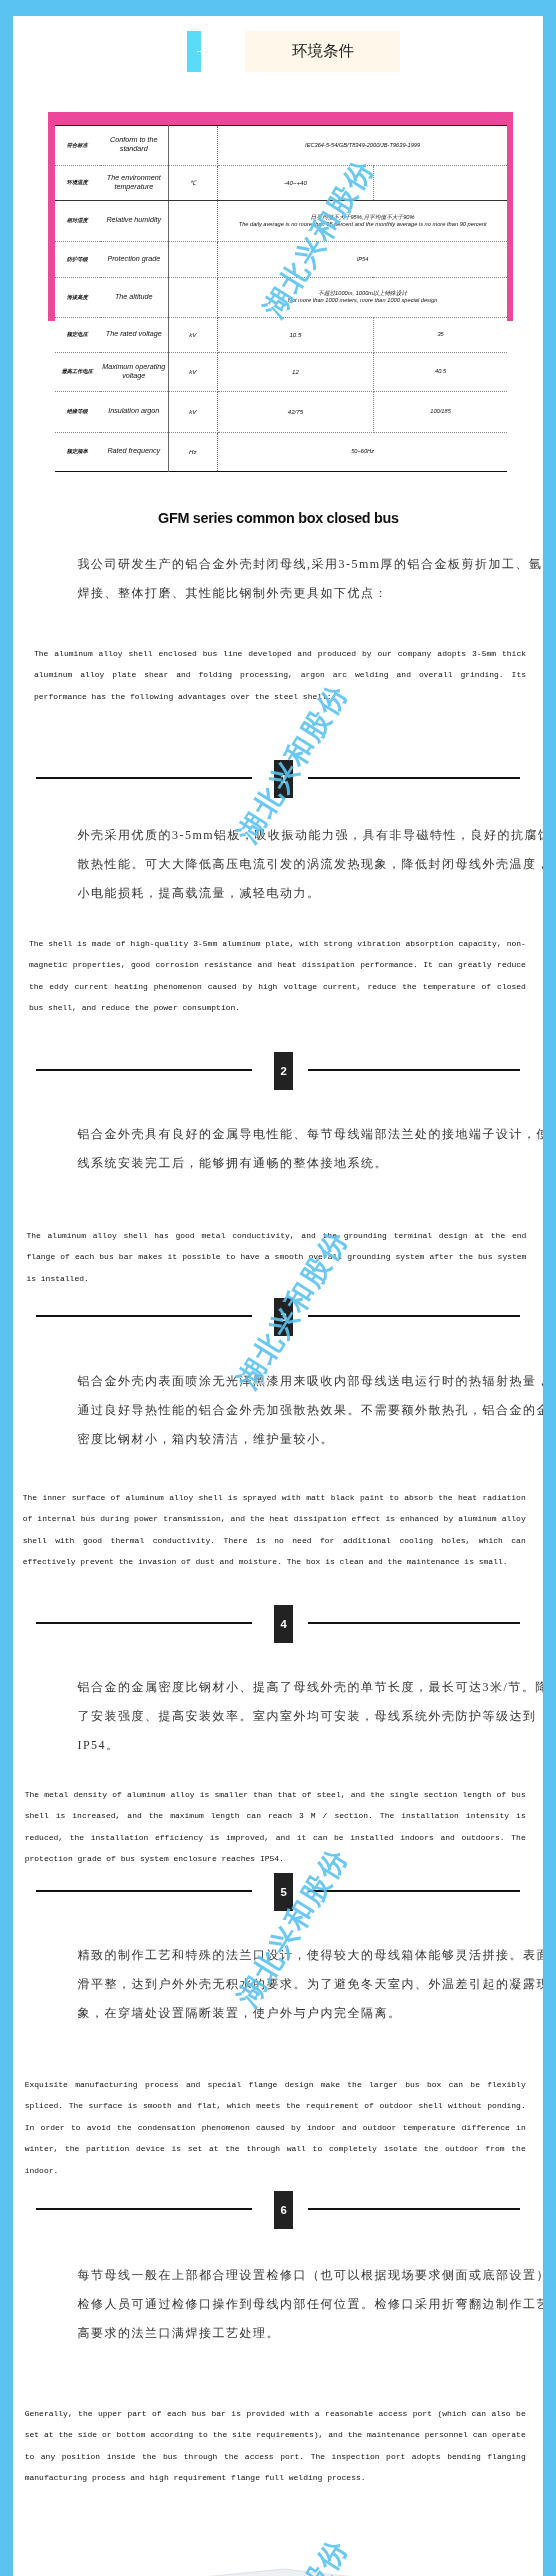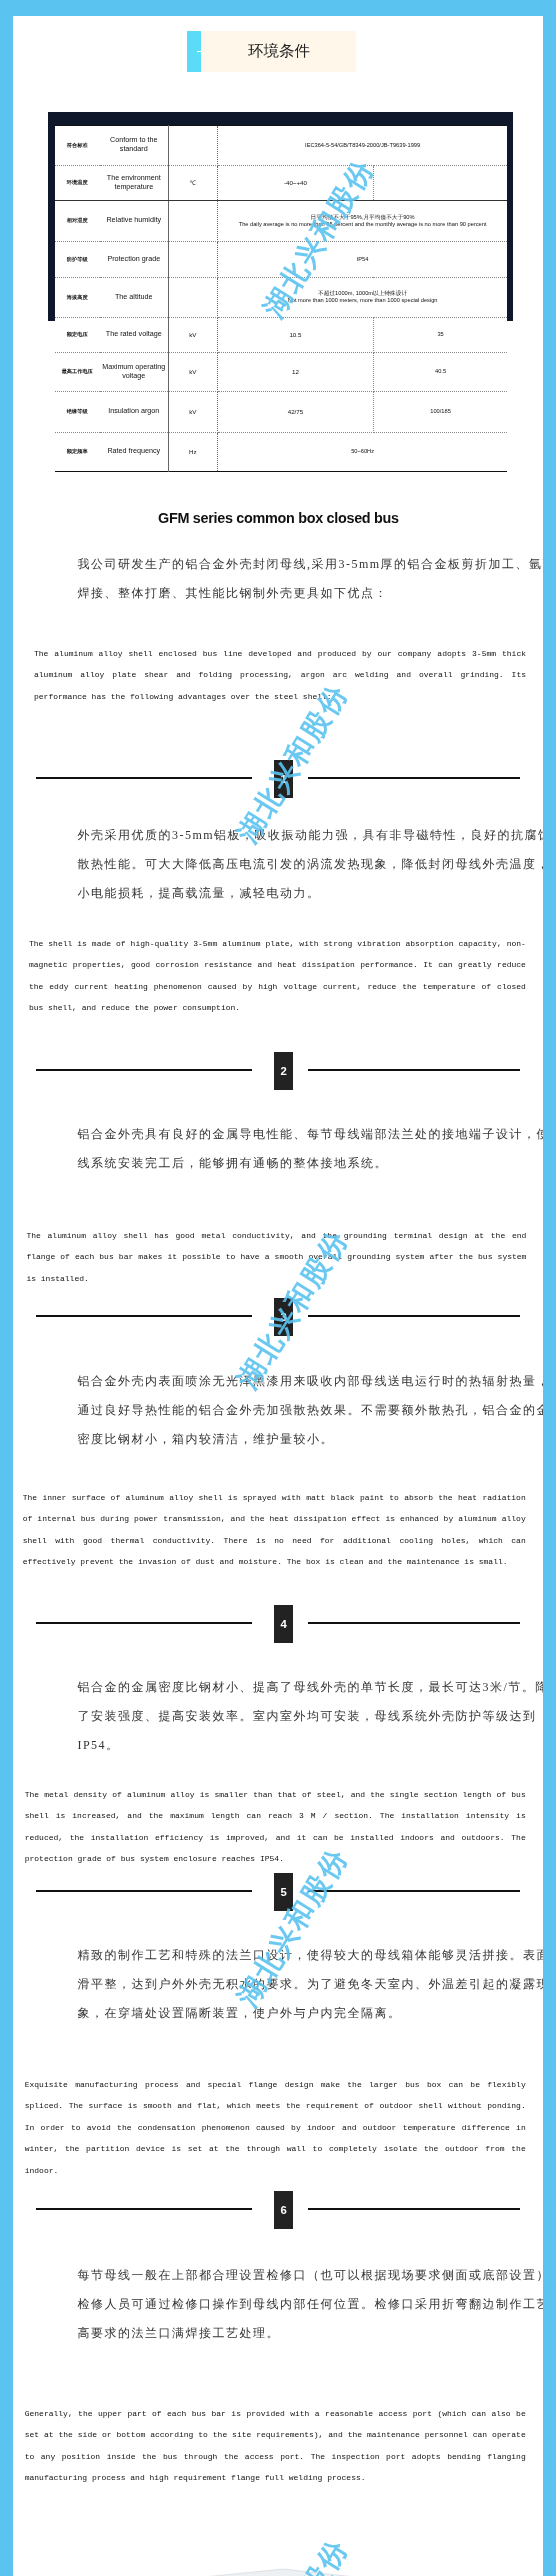--- a/index.html
+++ b/index.html
@@ -34,30 +34,30 @@
     width: 14px; height: 41px; background: #5adcf8; position: relative;
   }
   .sec-head .bar::after {
     content: ""; position: absolute; right: 0; top: 20px; width: 4.1px; height: 0.5px; background: #fff;
   }
   .sec-head .label {
     background: #fff8ea;
     height: 41px;
     display: flex; align-items: center; justify-content: center;
     font-family: "DejaVu Sans", sans-serif;
-    font-size: 15.5px; color: #222;
+    font-size: 15.5px; color: #222; margin-left: 44px;
   }
   .sec-sub {
     position: absolute; left: 0; width: 530px; text-align: center;
     font-family: "Liberation Sans", sans-serif; font-weight: bold;
     font-size: 14.4px; color: #111; letter-spacing: -0.3px;
   }
   .env-frame {
     position: absolute; left: 35px; top: 96px; width: 232px; height: 191px;
-    background: #0f172a; padding: 6.2px 3.1px 6.2px 3.1px;
+    background: #ec4899; padding: 6.2px 3.1px 6.2px 3.1px; font-style: italic;
   }
   .env-table {
     width: 100%; border-collapse: collapse; background: #fff;
     border-top: 1px solid #111; border-bottom: 1px solid #111;
     table-layout: fixed;
   }
   .env-table td {
     border-bottom: 0.5px dotted #888;
     font-family: "Liberation Sans", sans-serif;
     font-size: 6.7px; text-align: center; vertical-align: middle;

